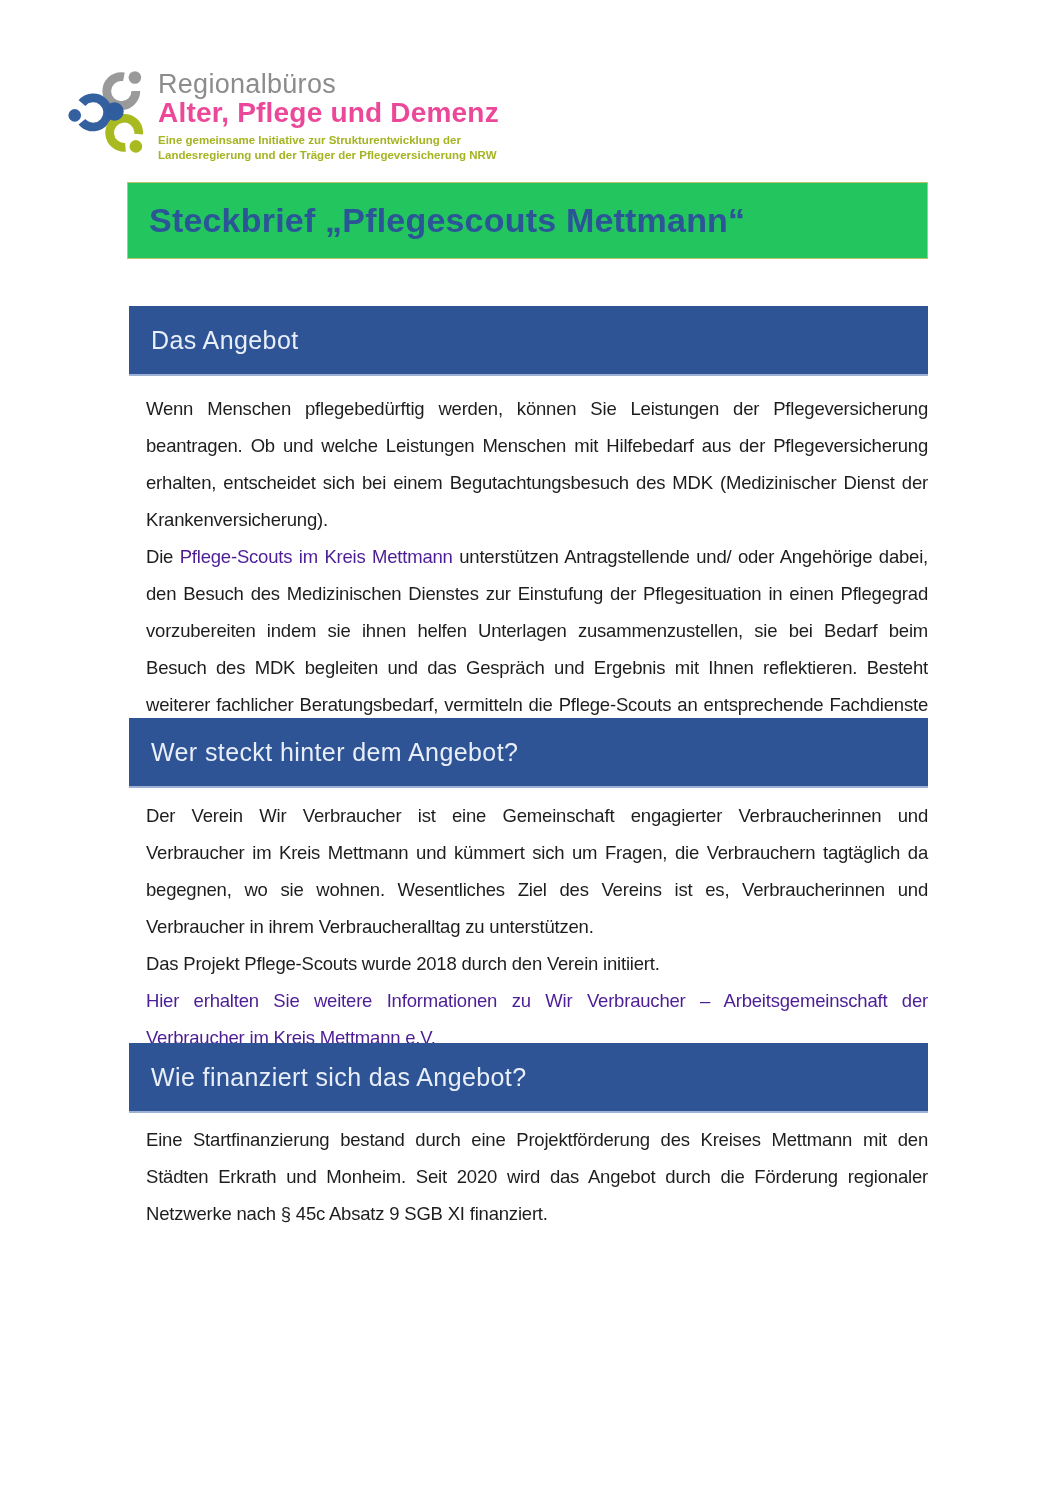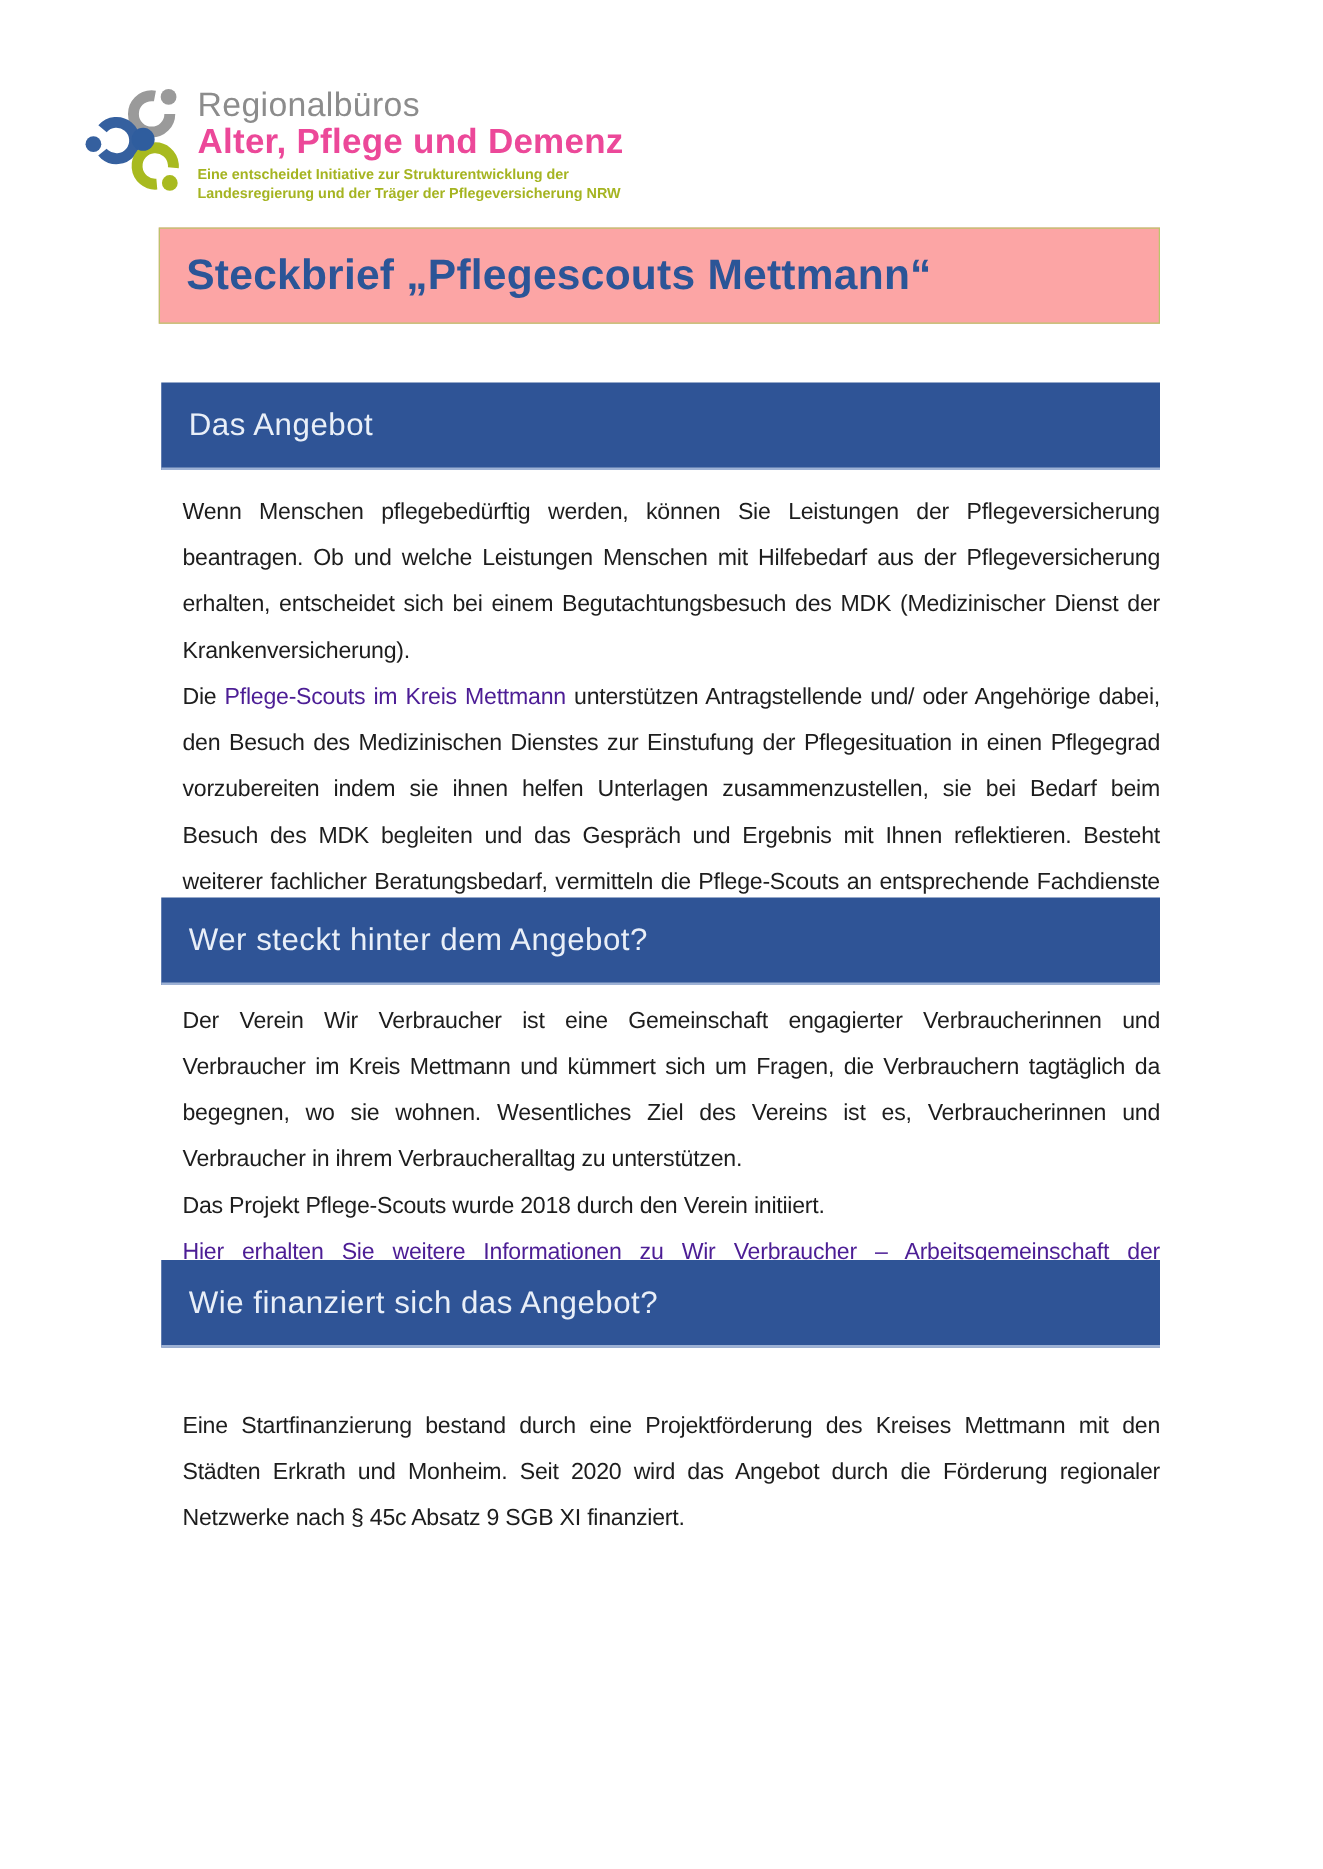--- a/index.html
+++ b/index.html
@@ -22,39 +22,39 @@
   .logo-subtitle {
     font-size: 28px; font-weight: bold; color: #ec4899; line-height: 30px; letter-spacing: 0.2px;
   }
   .logo-tagline {
     margin-top: 5px; font-size: 11.5px; font-weight: bold; color: #a5b421; line-height: 14.5px;
   }
 
   
   .title-banner {
     position: absolute; left: 127px; top: 182px; width: 801px; height: 77px;
-    background: #fca5a5; border: 1px solid #bcc46c; box-sizing: border-box;
+    background: #22c55e; border: 1px solid #bcc46c; box-sizing: border-box;
     display: flex; align-items: center;
   }
   .title-banner h1 {
     margin: 0 0 0 21px; font-size: 34px; font-weight: bold; color: #2b5597; letter-spacing: 0.2px;
   }
 
   
   .section-header {
     position: absolute; left: 129px; width: 799px; height: 70px;
     background: #2f5496; border-bottom: 2px solid #9db1d4;
     box-sizing: border-box; display: flex; align-items: center; padding-left: 22px;
   }
   .section-header h2 {
     margin: 0; font-size: 25px; font-weight: 300; color: #e9eff8; letter-spacing: 0.4px;
   }
   .hdr-1 { top: 306px; }
   .hdr-2 { top: 718px; }
-  .hdr-3 { top: 1008px; }
+  .hdr-3 { top: 1043px; }
 
   
   .section-body {
     position: absolute; left: 146px; width: 782px;
     font-size: 18.5px; line-height: 37px; letter-spacing: -0.2px;
     color: #1d1d1d; text-align: justify;
   }
   .body-1 { top: 390px; }
   .body-2 { top: 797px; }
   .body-3 { top: 1121px; }
@@ -78,21 +78,21 @@
 
       <circle cx="60" cy="73" r="15" fill="none" stroke="#a8ba1f" stroke-width="9" pathLength="100" stroke-dasharray="78 22" transform="rotate(85 60 73)"></circle>
       <circle cx="72" cy="87" r="6.5" fill="#a8ba1f"></circle>
 
       <circle cx="50" cy="51" r="9.5" fill="#2f5d9e"></circle>
     </svg>
     <div class="logo-text">
       <div class="logo-title">Regionalbüros</div>
       <div class="logo-subtitle">Alter, Pflege und Demenz</div>
       <div class="logo-tagline">
-        <div>Eine entscheidet Initiative zur Strukturentwicklung der</div>
+        <div>Eine gemeinsame Initiative zur Strukturentwicklung der</div>
         <div>Landesregierung und der Träger der Pflegeversicherung NRW</div>
       </div>
     </div>
   </header>
 
   <div class="title-banner">
     <h1>Steckbrief „Pflegescouts Mettmann“</h1>
   </div>
 
   <div class="section-header hdr-1">

